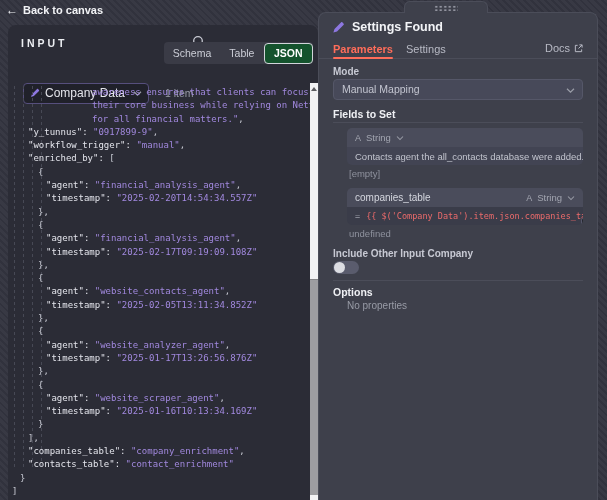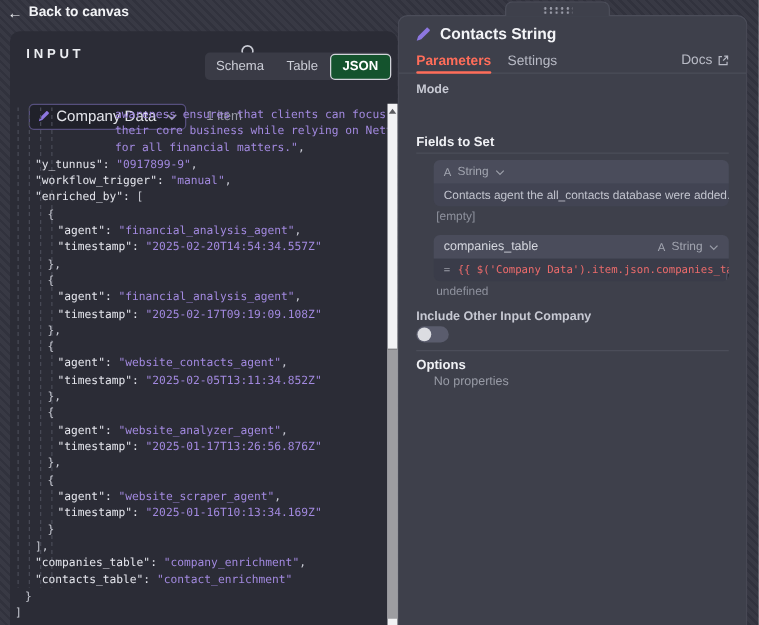--- a/index.html
+++ b/index.html
@@ -173,37 +173,45 @@
 </div>
 
 <div class="node-panel">
   <div class="drag-tab">
     <div class="grip-dots"></div>
   </div>
 
   <svg class="np-pencil" viewBox="0 0 14 14">
     <path d="M1.5 12.5l1.2-3.9 7.2-7.2c.3-.3.9-.3 1.2 0l1.5 1.5c.3.3.3.9 0 1.2l-7.2 7.2-3.9 1.2z" fill="#8d77e0"></path>
   </svg>
-  <div class="np-title">Contacts String</div>
+  <div class="np-title">Settings Found</div>
 
   <div class="np-tabs">
     <div id="node-tabs-inner">
         <div class="np-tab active" style="left: 14px; top: 2px;">Parameters</div>
         <div class="np-tab" style="left: 87px; top: 2px;">Settings</div>
       </div>
     <div class="docs-link">
       <span>Docs</span>
       <svg width="9" height="9" viewBox="0 0 10 10">
         <path d="M4 1.5H1.5v7h7V6" fill="none" stroke="#b8bac5" stroke-width="1.1"></path>
         <path d="M6 1h3v3M9 1L5 5" fill="none" stroke="#b8bac5" stroke-width="1.1"></path>
       </svg>
     </div>
   </div>
 
   <div class="f-label" style="top:53px">Mode</div>
+  <div class="mode-select">
+    <span>Manual Mapping</span>
+    <span class="sel-chev">
+      <svg width="9" height="7" viewBox="0 0 10 8">
+          <polyline points="1,2 5,6 9,2" fill="none" stroke="#9a9da8" stroke-width="1.4"></polyline>
+        </svg>
+    </span>
+  </div>
 
   <div class="section-h" style="top:95px">Fields to Set</div>
   <div class="hr" style="top:109px"></div>
 
   <div class="fields-zone" id="fields-zone">
       <div class="fcard">
         <div class="fc-head">
           <span class="fc-typeicon">A</span>
           <span class="fc-type">String</span>
           <span>

